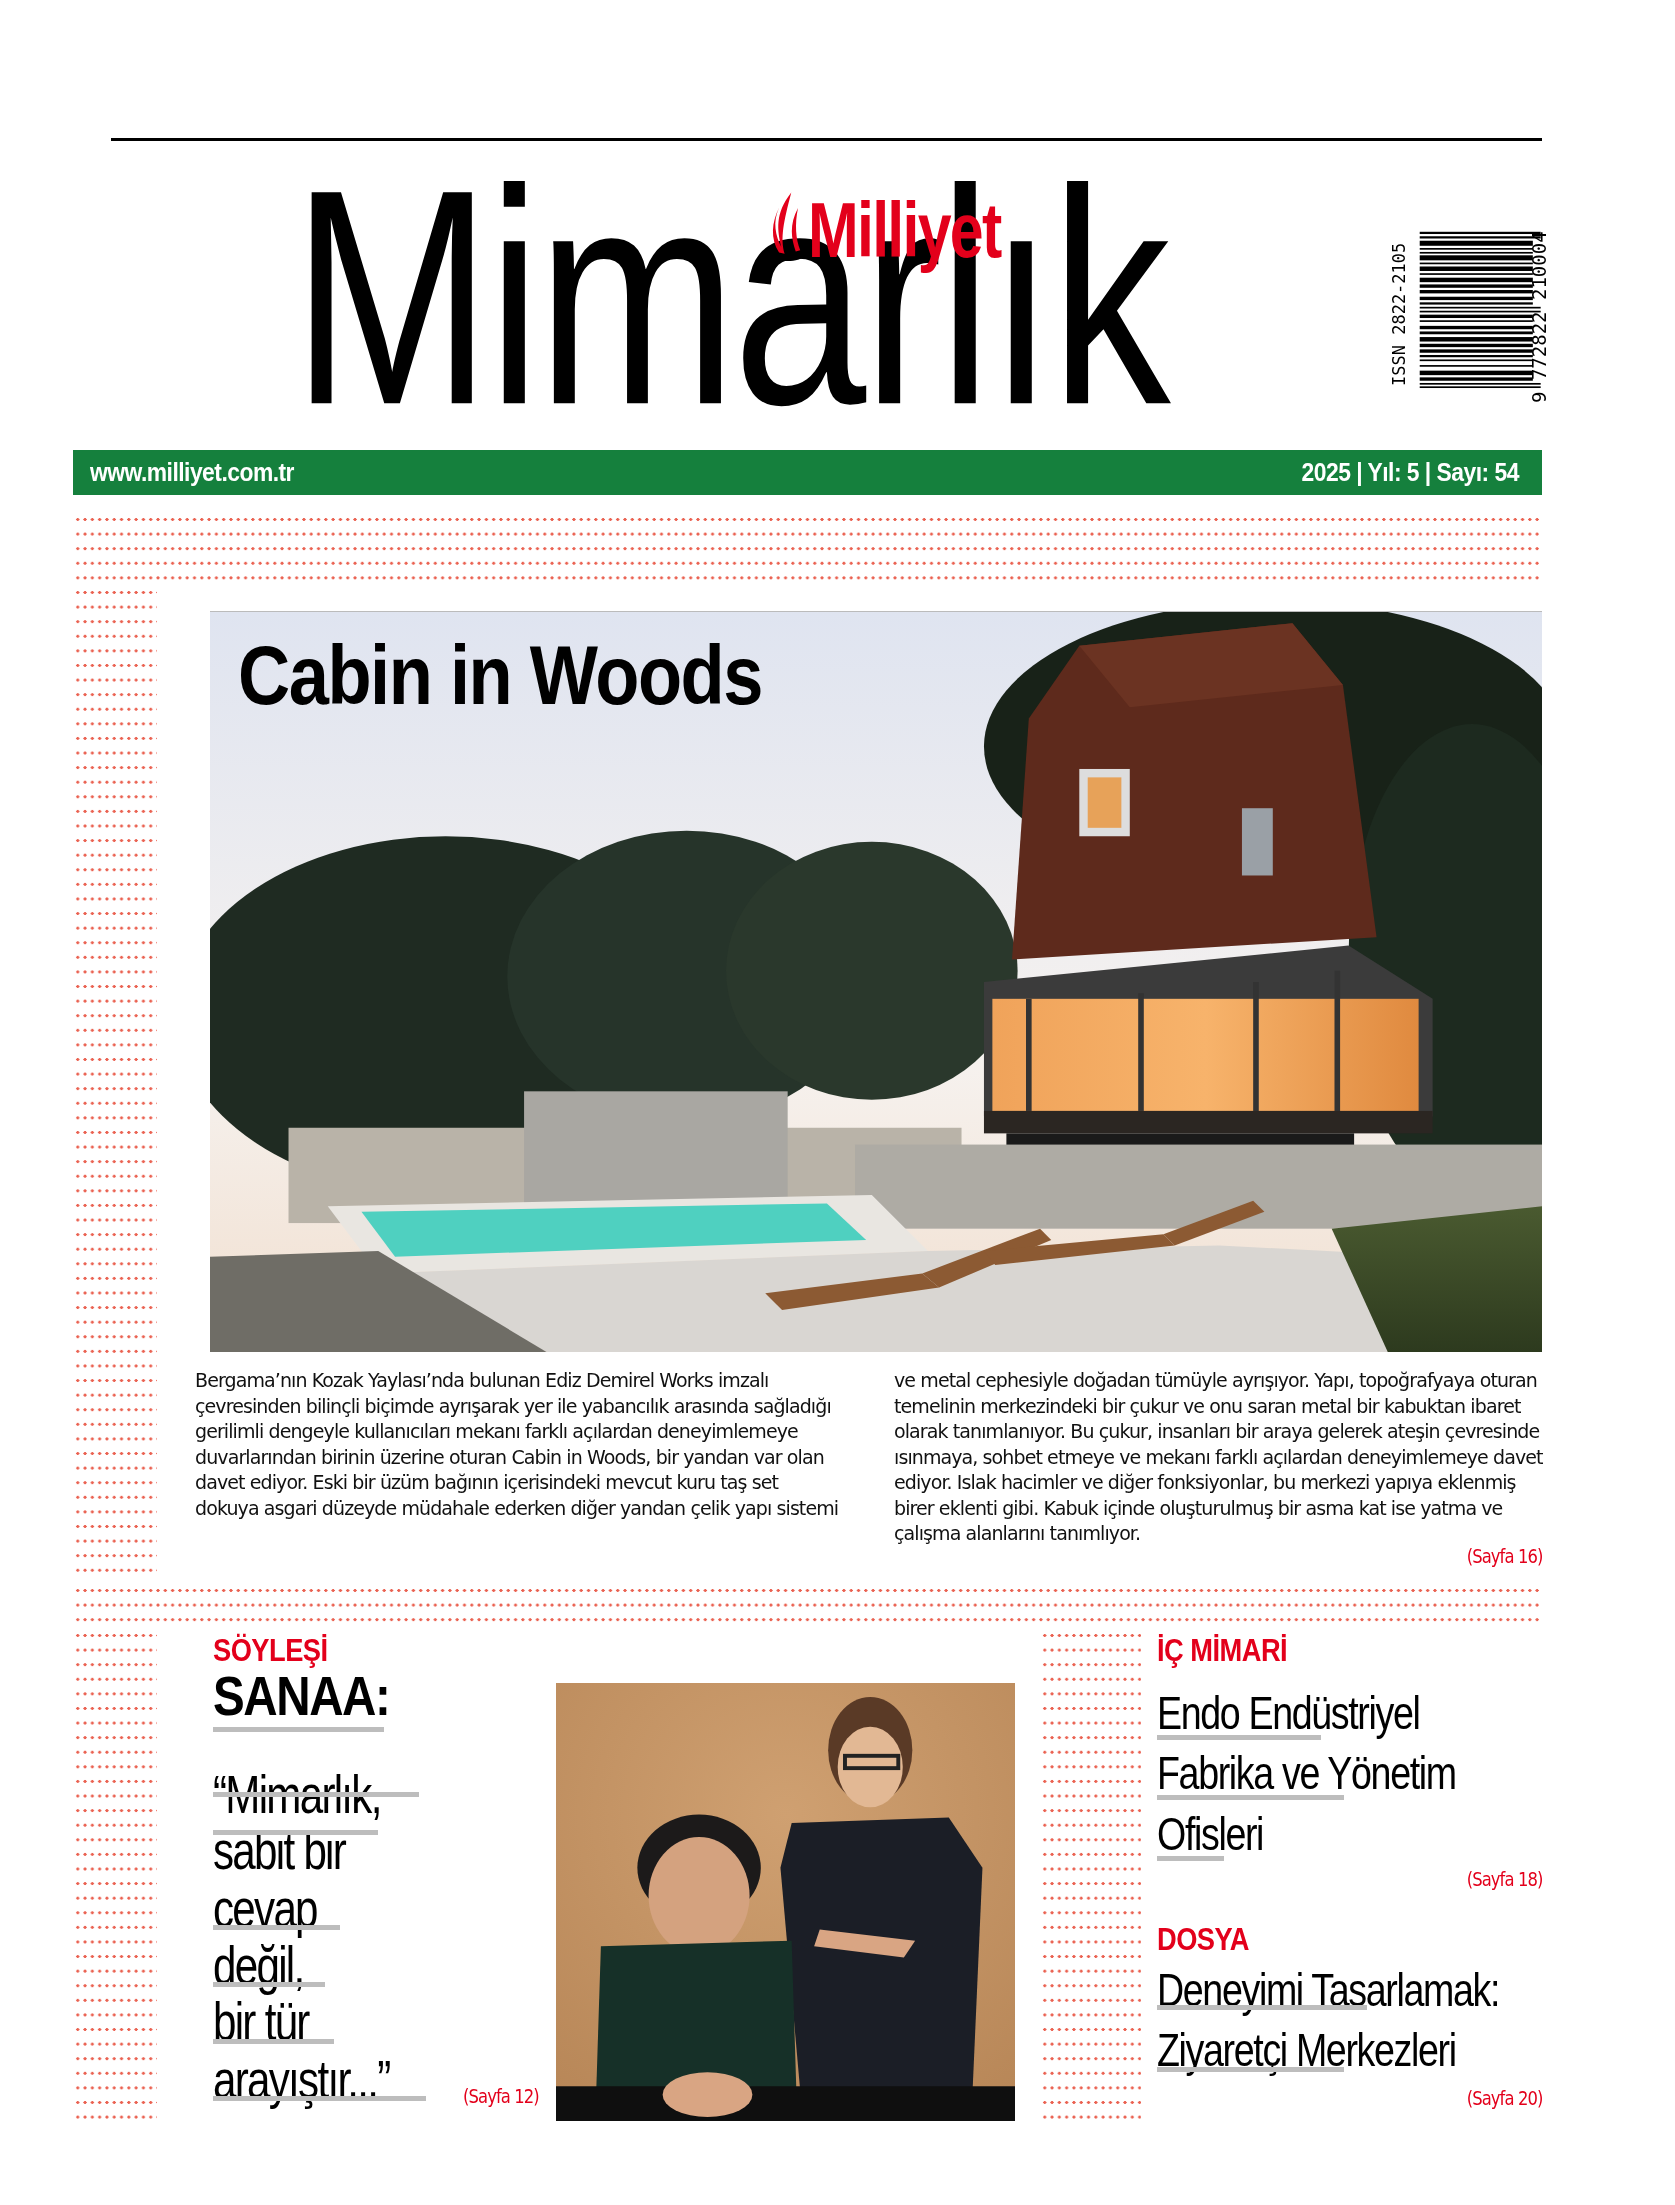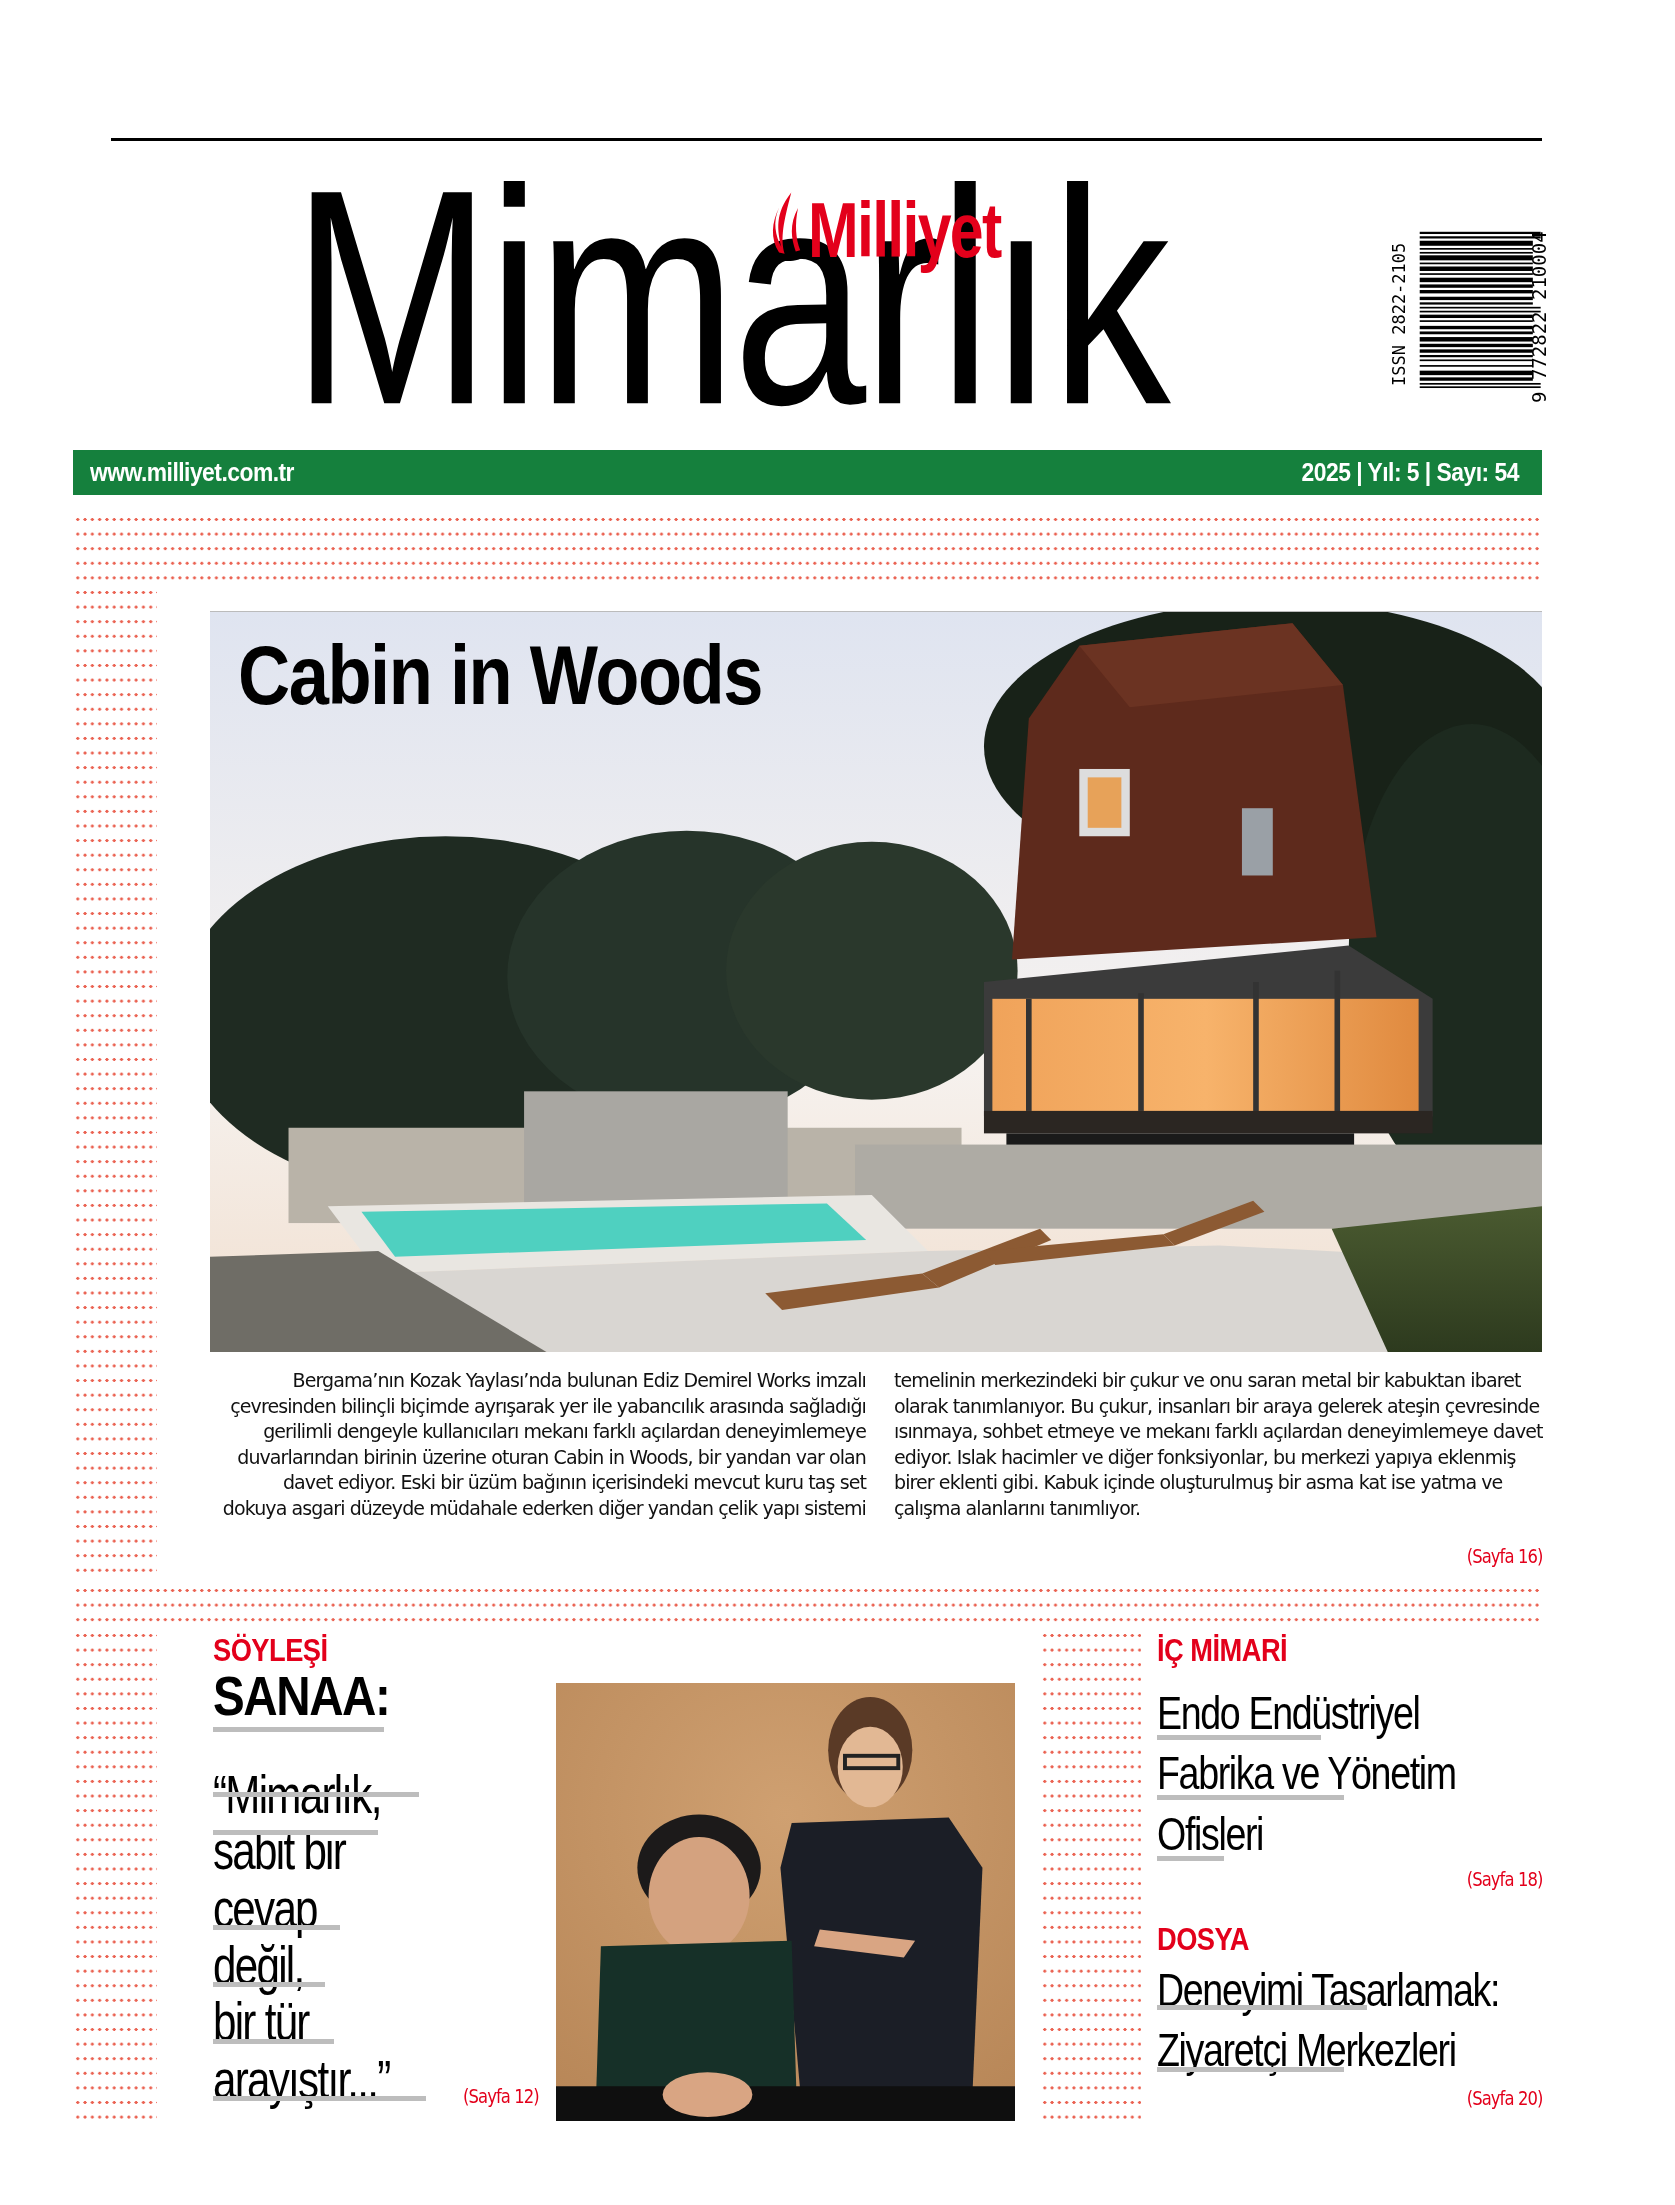--- a/index.html
+++ b/index.html
@@ -45,21 +45,21 @@
   .hero { left:210px; top:611px; width:1332px; height:740px; overflow:hidden;
           background:#e9edf5; border-top:0.6px solid #bbb; }
   .hero svg { width:100%; height:100%; display:block; }
   .hero-title { left:238px; top:628px; font-weight:700; font-size:84px; line-height:95px;
     letter-spacing:-1.7px; transform:scaleX(0.86); transform-origin:left top; white-space:nowrap; }
 
   
   .article-col { top:1368px; width:656px; font-family:"DejaVu Sans", sans-serif;
     font-size:19px; line-height:25.5px; letter-spacing:-0.9px; color:#111; }
   .article-col p { margin:0; white-space:nowrap; }
-  .col1 { left:210px;text-align:right; } .col2 { left:894px; }
+  .col1 { left:195px; } .col2 { left:894px; }
   .page-ref { color:#e3001b; font-family:"DejaVu Sans", sans-serif; font-size:20px; letter-spacing:-1.1px;
     transform:scaleX(0.82); transform-origin:right center; white-space:nowrap; }
 
   
   .kicker { color:#e3001b; font-weight:700; font-size:31px; letter-spacing:-0.6px; line-height:34px;
     transform:scaleX(0.88); transform-origin:left top; white-space:nowrap; }
   .sanaa { font-weight:700; font-size:56px; line-height:56px; letter-spacing:-1.7px;
     transform:scaleX(0.85); transform-origin:left top; white-space:nowrap; }
   .headline-line { font-weight:400; font-size:54px; line-height:56px; letter-spacing:-2.2px;
     white-space:nowrap; transform:scaleX(0.78); transform-origin:left top; }
@@ -199,20 +199,21 @@
 
 <div class="abs article-col col1">
   <p>Bergama’nın Kozak Yaylası’nda bulunan Ediz Demirel Works imzalı</p>
   <p>çevresinden bilinçli biçimde ayrışarak yer ile yabancılık arasında sağladığı</p>
   <p>gerilimli dengeyle kullanıcıları mekanı farklı açılardan deneyimlemeye</p>
   <p>duvarlarından birinin üzerine oturan Cabin in Woods, bir yandan var olan</p>
   <p>davet ediyor. Eski bir üzüm bağının içerisindeki mevcut kuru taş set</p>
   <p>dokuya asgari düzeyde müdahale ederken diğer yandan çelik yapı sistemi</p>
 </div>
 <div class="abs article-col col2">
+  <p>ve metal cephesiyle doğadan tümüyle ayrışıyor. Yapı, topoğrafyaya oturan</p>
   <p>temelinin merkezindeki bir çukur ve onu saran metal bir kabuktan ibaret</p>
   <p>olarak tanımlanıyor. Bu çukur, insanları bir araya gelerek ateşin çevresinde</p>
   <p>ısınmaya, sohbet etmeye ve mekanı farklı açılardan deneyimlemeye davet</p>
   <p>ediyor. Islak hacimler ve diğer fonksiyonlar, bu merkezi yapıya eklenmiş</p>
   <p>birer eklenti gibi. Kabuk içinde oluşturulmuş bir asma kat ise yatma ve</p>
   <p>çalışma alanlarını tanımlıyor.</p>
 </div>
 <div class="abs page-ref" style="right:134px;top:1544px;">(Sayfa 16)</div>
 
 <div class="abs kicker" style="left:213px;top:1634px;">SÖYLEŞİ</div>

